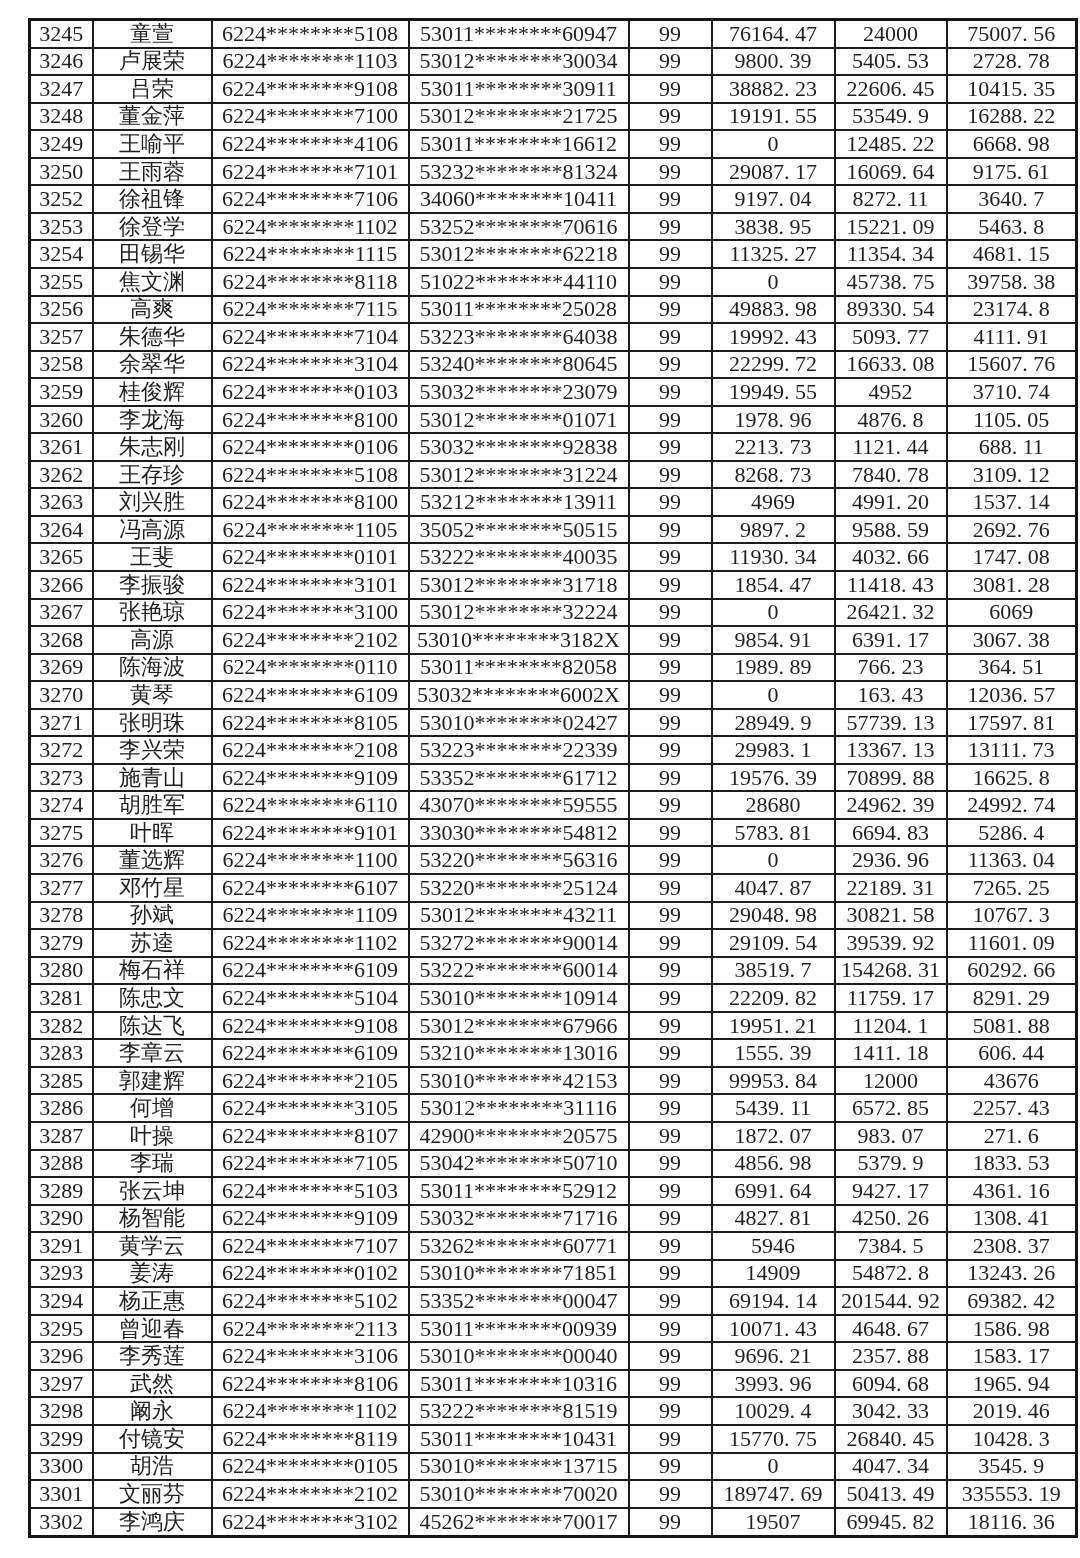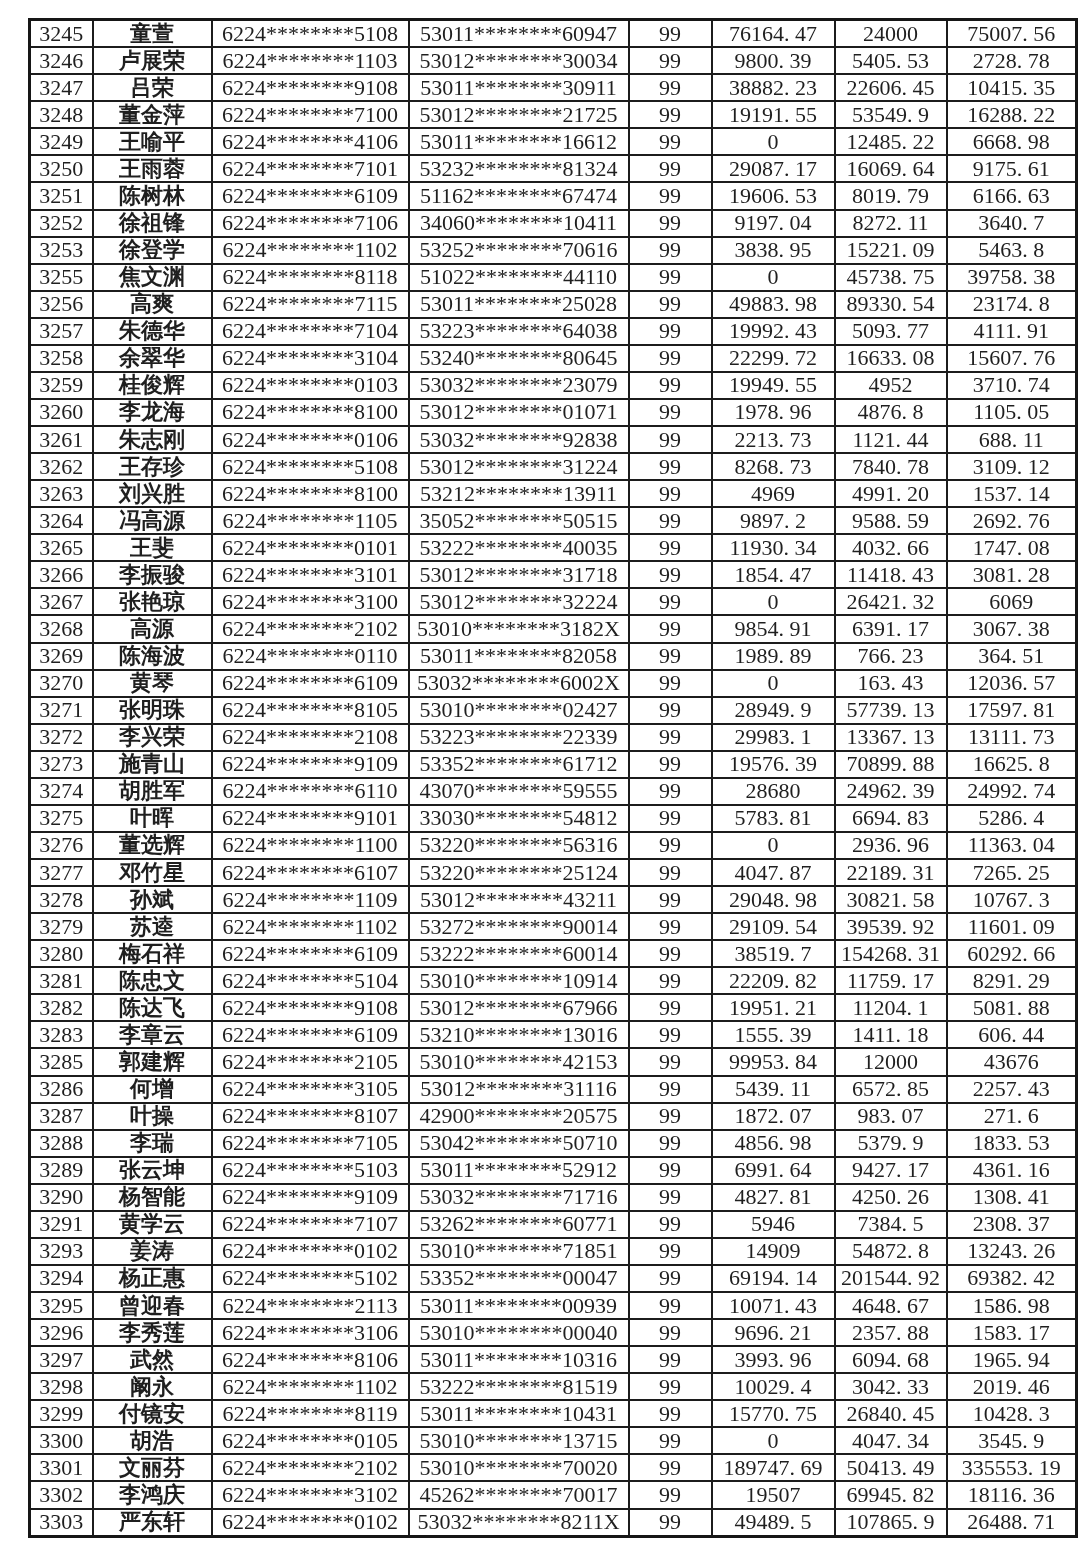--- a/index.html
+++ b/index.html
@@ -31,21 +31,21 @@
     border: 2px solid #1c1c1c;
     padding: 0;
     text-align: center;
     vertical-align: middle;
     font-size: 22px;
     color: #1f1f1f;
     white-space: nowrap;
     overflow: hidden;
     line-height: 1;
   }
-  td.name-cell { letter-spacing: 0px; font-weight: bold; }
+  td.name-cell { letter-spacing: 0px; }
   td.num-cell  { letter-spacing: 0px; }
 </style>
 </head>
 <body style="background: rgb(255, 255, 255);">
 
 <div class="page">
   <table class="records">
     <colgroup>
       <col style="width:63px">
       <col style="width:119px">
@@ -111,50 +111,50 @@
           <td class="num-cell">3250</td>
           <td class="name-cell">王雨蓉</td>
           <td class="num-cell">6224********7101</td>
           <td class="num-cell">53232********81324</td>
           <td class="num-cell">99</td>
           <td class="num-cell">29087. 17</td>
           <td class="num-cell">16069. 64</td>
           <td class="num-cell">9175. 61</td>
         </tr>
         <tr>
-          <td class="num-cell">3251</td>
-          <td class="name-cell">陈树林</td>
-          <td class="num-cell">6224********6109</td>
-          <td class="num-cell">51162********67474</td>
-          <td class="num-cell">99</td>
-          <td class="num-cell">19606. 53</td>
-          <td class="num-cell">8019. 79</td>
-          <td class="num-cell">6166. 63</td>
-        </tr>
-        <tr>
           <td class="num-cell">3252</td>
           <td class="name-cell">徐祖锋</td>
           <td class="num-cell">6224********7106</td>
           <td class="num-cell">34060********10411</td>
           <td class="num-cell">99</td>
           <td class="num-cell">9197. 04</td>
           <td class="num-cell">8272. 11</td>
           <td class="num-cell">3640. 7</td>
         </tr>
         <tr>
           <td class="num-cell">3253</td>
           <td class="name-cell">徐登学</td>
           <td class="num-cell">6224********1102</td>
           <td class="num-cell">53252********70616</td>
           <td class="num-cell">99</td>
           <td class="num-cell">3838. 95</td>
           <td class="num-cell">15221. 09</td>
           <td class="num-cell">5463. 8</td>
         </tr>
         <tr>
+          <td class="num-cell">3254</td>
+          <td class="name-cell">田锡华</td>
+          <td class="num-cell">6224********1115</td>
+          <td class="num-cell">53012********62218</td>
+          <td class="num-cell">99</td>
+          <td class="num-cell">11325. 27</td>
+          <td class="num-cell">11354. 34</td>
+          <td class="num-cell">4681. 15</td>
+        </tr>
+        <tr>
           <td class="num-cell">3255</td>
           <td class="name-cell">焦文渊</td>
           <td class="num-cell">6224********8118</td>
           <td class="num-cell">51022********44110</td>
           <td class="num-cell">99</td>
           <td class="num-cell">0</td>
           <td class="num-cell">45738. 75</td>
           <td class="num-cell">39758. 38</td>
         </tr>
         <tr>
@@ -599,26 +599,16 @@
         </tr>
         <tr>
           <td class="num-cell">3302</td>
           <td class="name-cell">李鸿庆</td>
           <td class="num-cell">6224********3102</td>
           <td class="num-cell">45262********70017</td>
           <td class="num-cell">99</td>
           <td class="num-cell">19507</td>
           <td class="num-cell">69945. 82</td>
           <td class="num-cell">18116. 36</td>
-        </tr>
-        <tr>
-          <td class="num-cell">3303</td>
-          <td class="name-cell">严东轩</td>
-          <td class="num-cell">6224********0102</td>
-          <td class="num-cell">53032********8211X</td>
-          <td class="num-cell">99</td>
-          <td class="num-cell">49489. 5</td>
-          <td class="num-cell">107865. 9</td>
-          <td class="num-cell">26488. 71</td>
         </tr>
       </tbody>
   </table>
 </div>
 
 </body></html>

